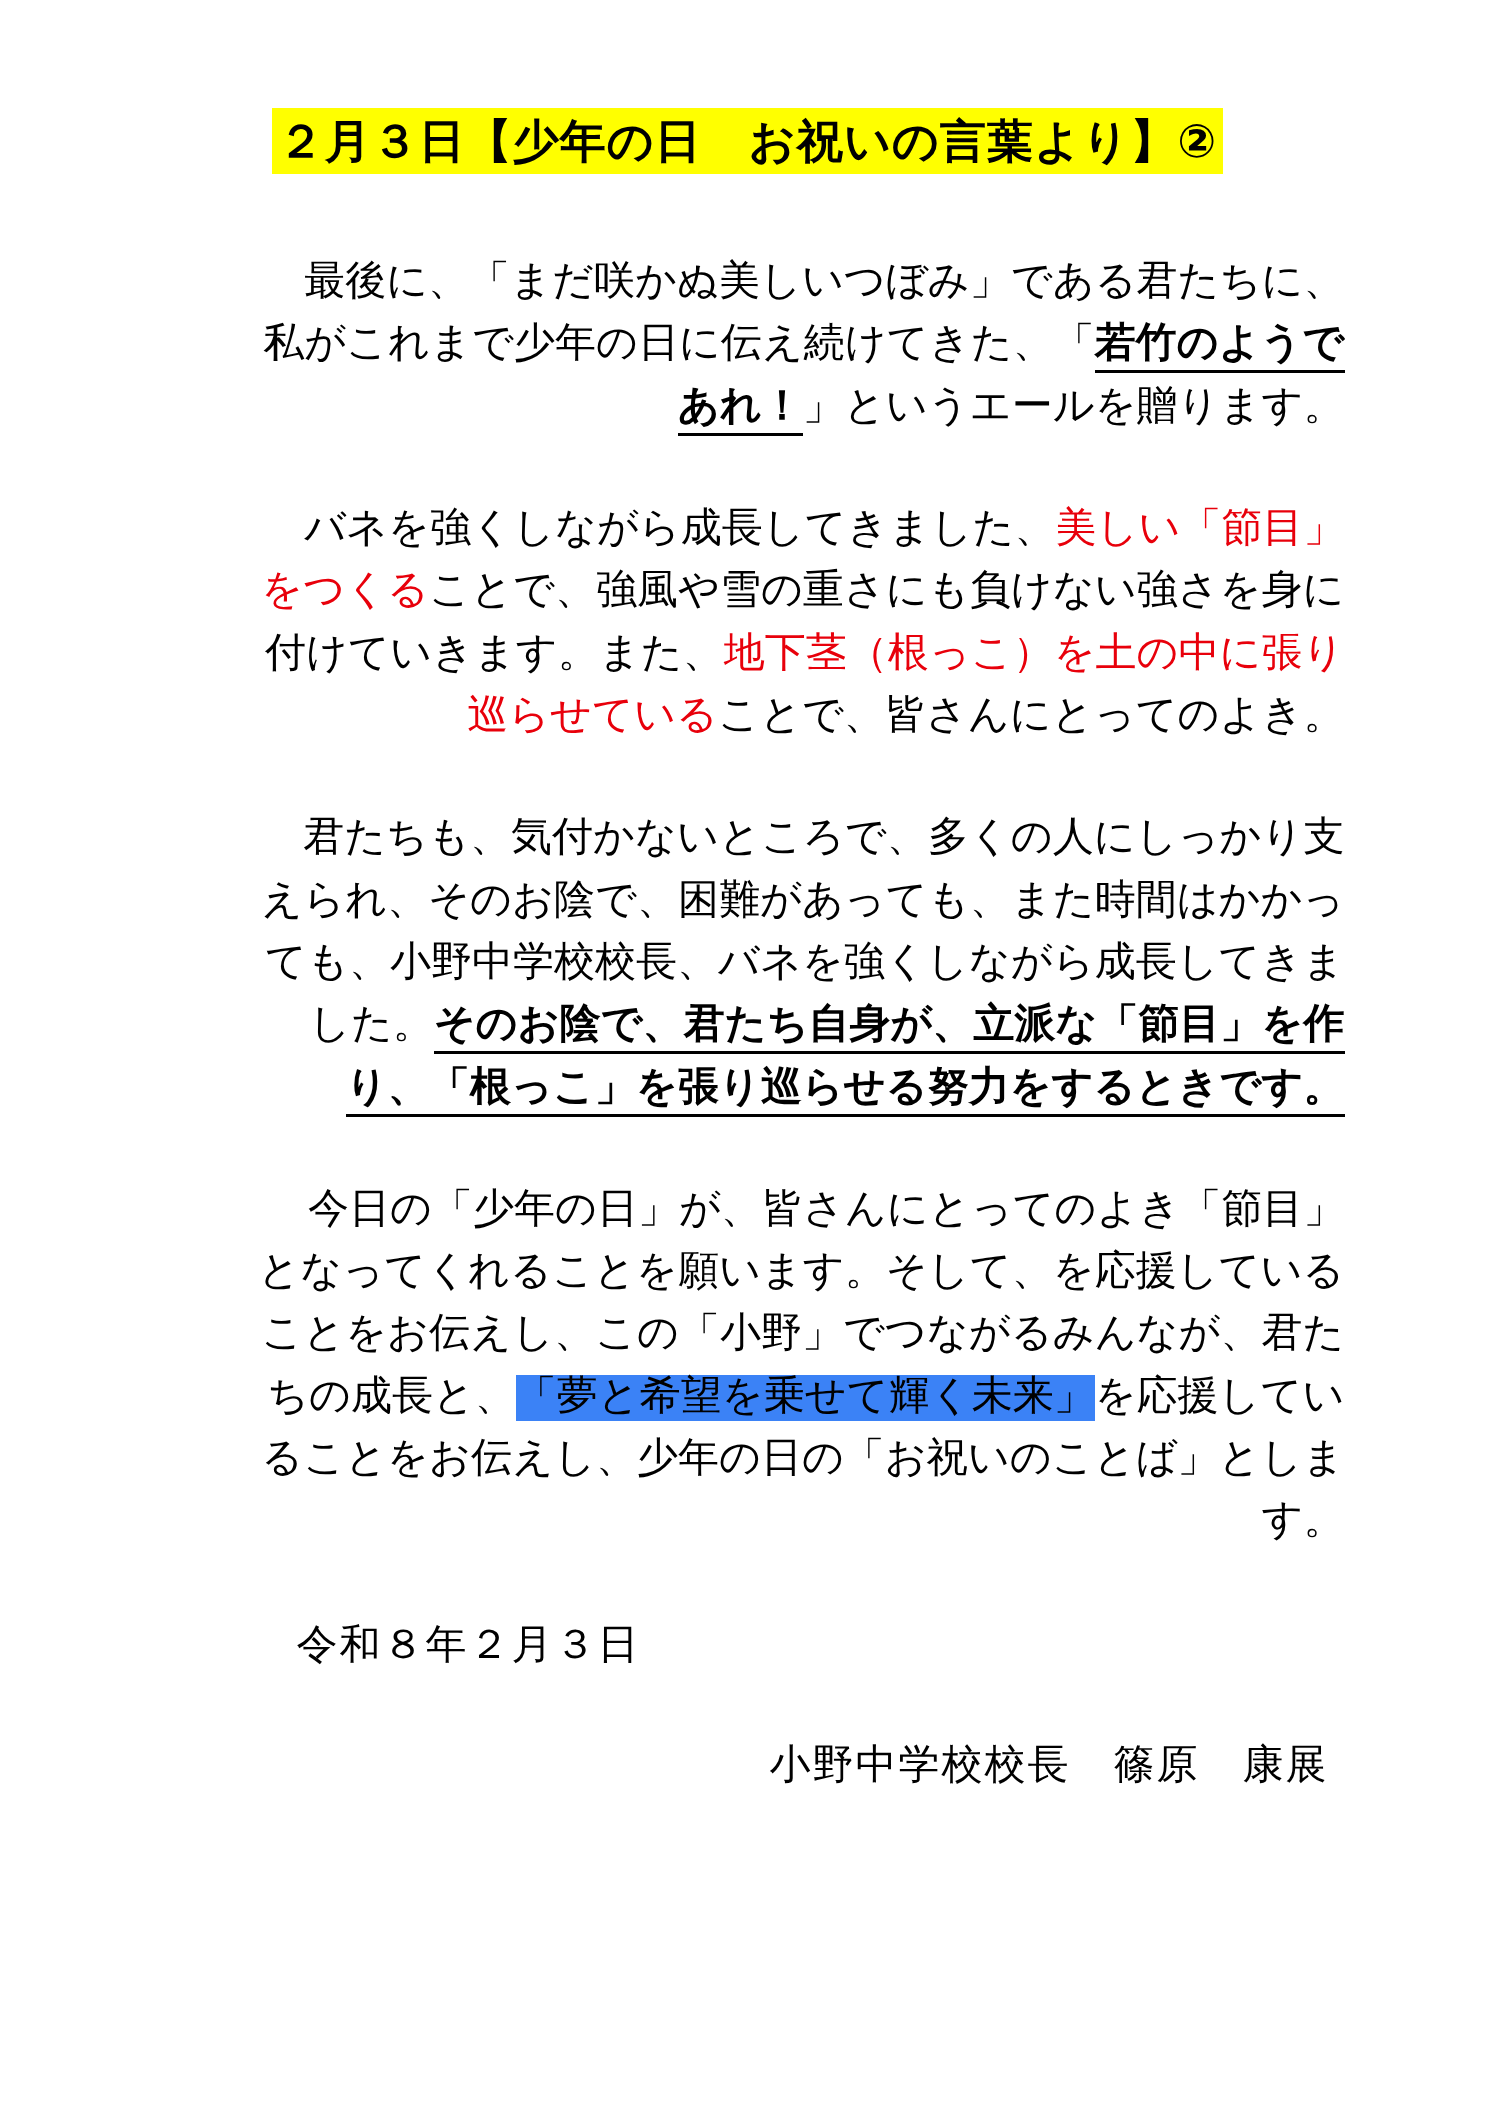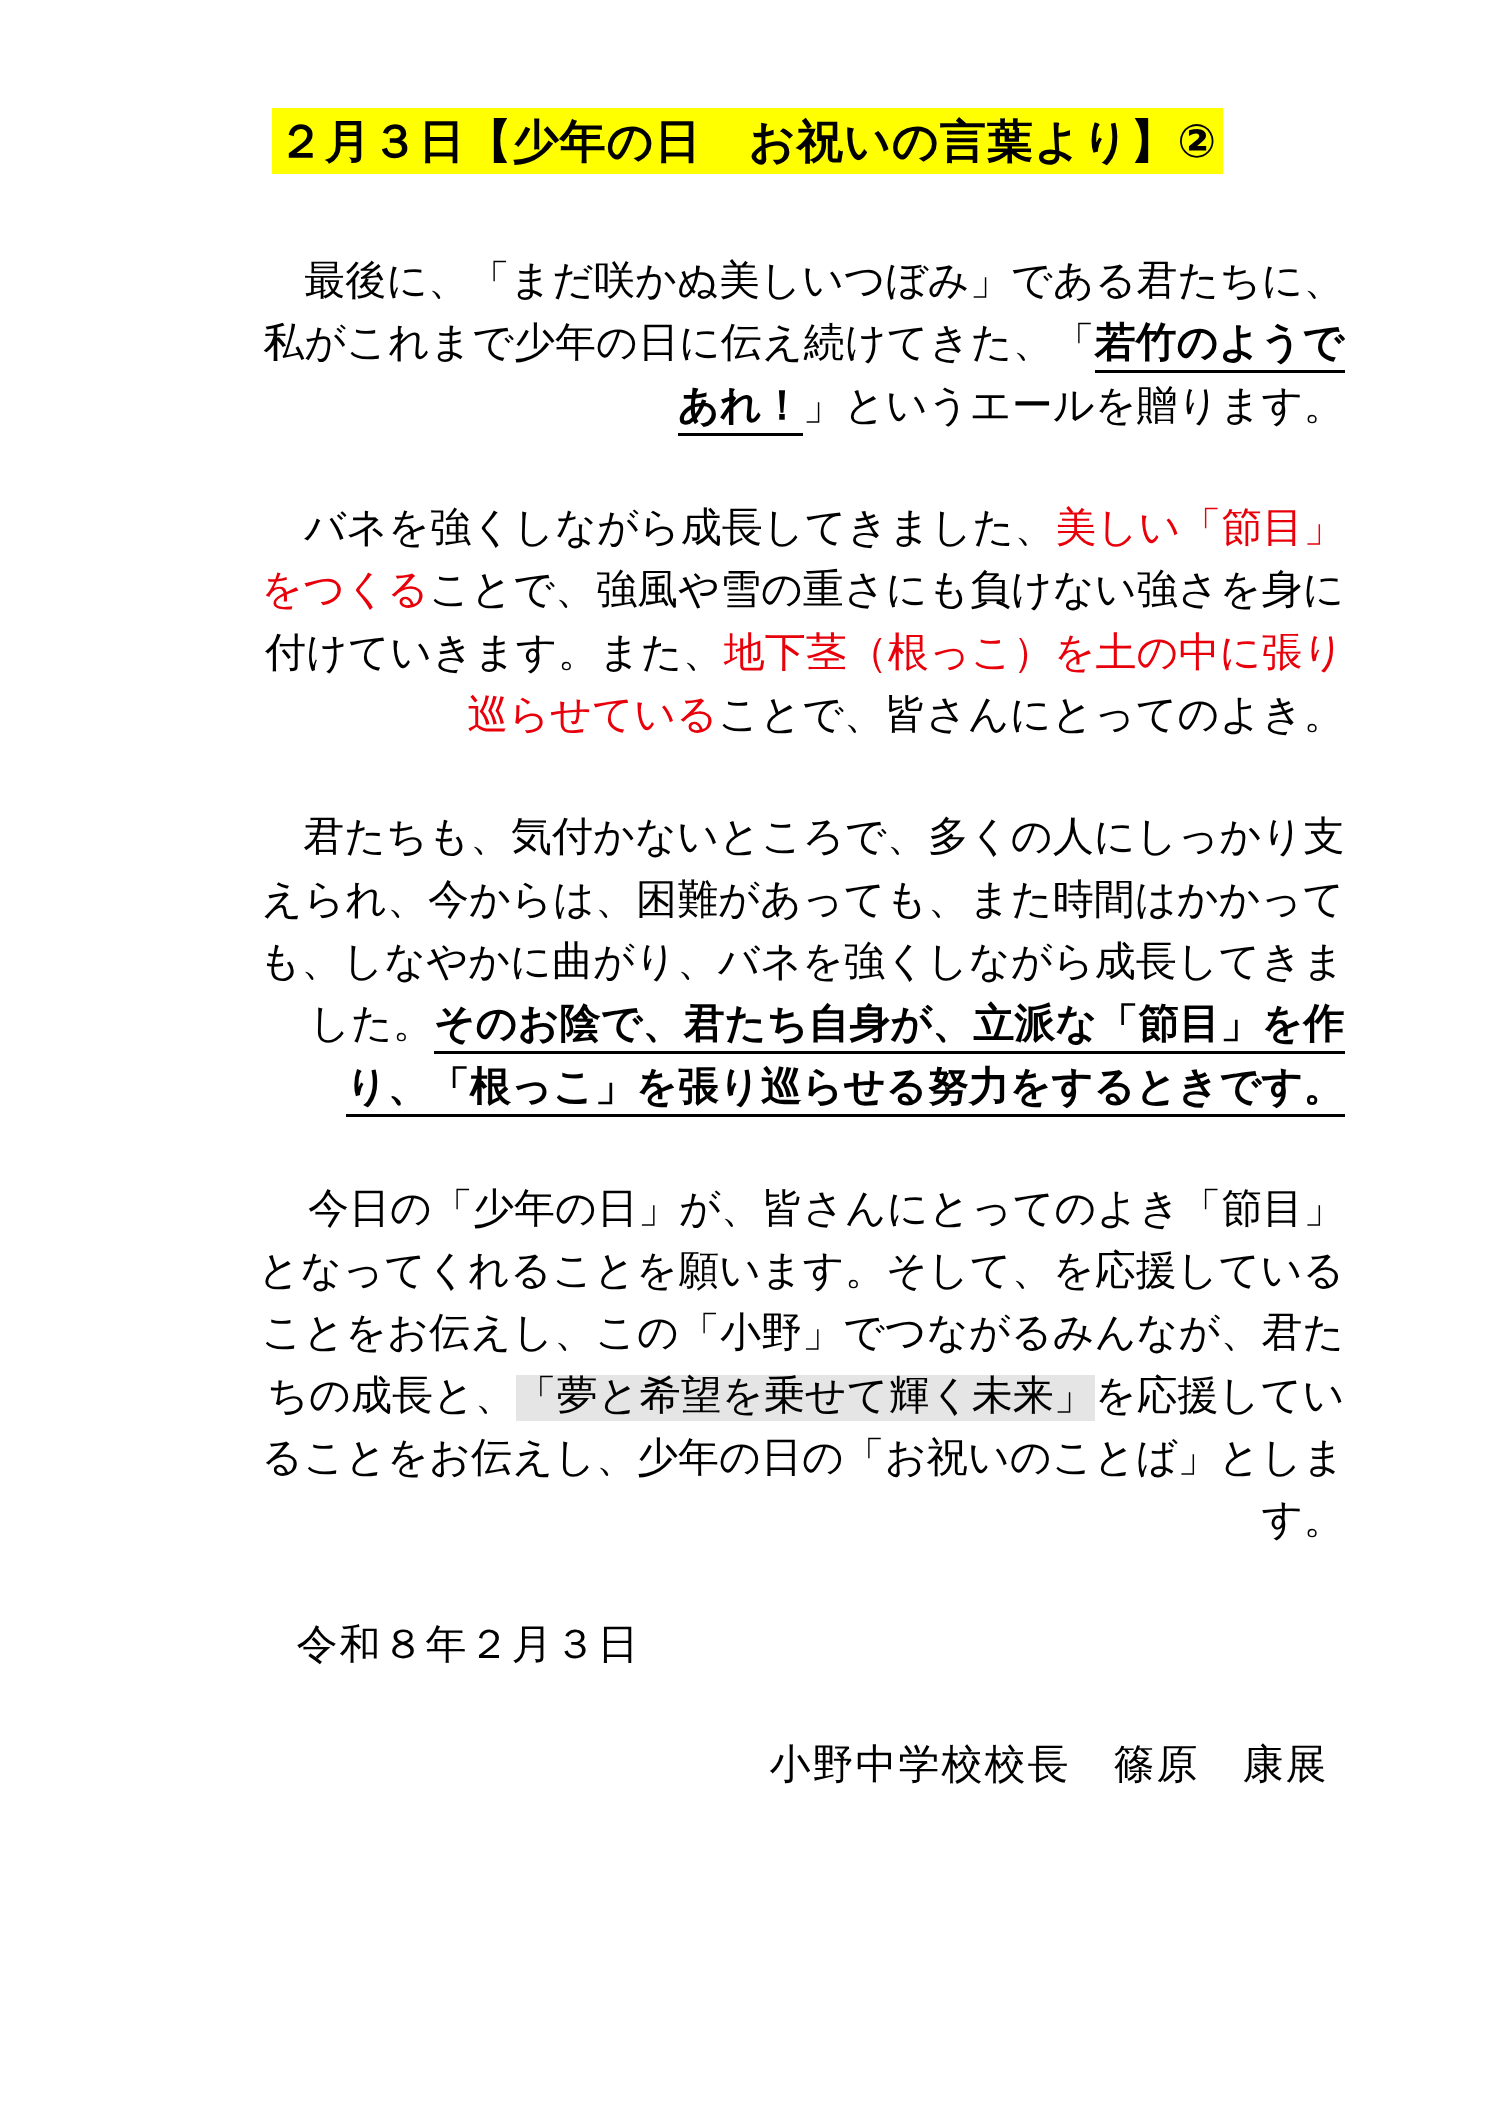--- a/index.html
+++ b/index.html
@@ -67,21 +67,21 @@
 
   .red { color: #e8000b; }
 
   .bold-ul {
     font-weight: bold;
     border-bottom: 3px solid #000;
     padding-bottom: 2px;
   }
 
   .hl {
-    background: #e5e5e5;
+    background: #3b82f6;
   }
 
   
   .date-line {
     font-size: 41px;
     line-height: 1.5;
     margin: 0;
     padding-left: 42px;
     letter-spacing: 2px;
   }
@@ -112,21 +112,21 @@
 
     <div class="gap-md"></div>
 
     <p class="para">
       <span class="indent"></span><span>バネを強くしながら成長してきました、</span><span class="red">美しい「節目」をつくる</span><span>ことで、強風や雪の重さにも負けない強さを身に付けていきます。また、</span><span class="red">地下茎（根っこ）を土の中に張り巡らせている</span><span>ことで、皆さんにとってのよき。</span>
     </p>
 
     <div class="gap-md"></div>
 
     <p class="para">
-      <span class="indent"></span><span>君たちも、気付かないところで、多くの人にしっかり支えられ、今からは、困難があっても、また時間はかかっても、しなやかに曲がり、バネを強くしながら成長してきました。</span><span class="bold-ul">そのお陰で、君たち自身が、立派な「節目」を作り、「根っこ」を張り巡らせる努力をするときです。</span>
+      <span class="indent"></span><span>君たちも、気付かないところで、多くの人にしっかり支えられ、そのお陰で、困難があっても、また時間はかかっても、小野中学校校長、バネを強くしながら成長してきました。</span><span class="bold-ul">そのお陰で、君たち自身が、立派な「節目」を作り、「根っこ」を張り巡らせる努力をするときです。</span>
     </p>
 
     <div class="gap-md"></div>
 
     <p class="para">
       <span class="indent"></span><span>今日の「少年の日」が、皆さんにとってのよき「節目」となってくれることを願います。そして、を応援していることをお伝えし、この「小野」でつながるみんなが、君たちの成長と、</span><span class="hl">「夢と希望を乗せて輝く未来」</span><span>を応援していることをお伝えし、少年の日の「お祝いのことば」とします。</span>
     </p>
 
     <div class="gap-md"></div>
 

